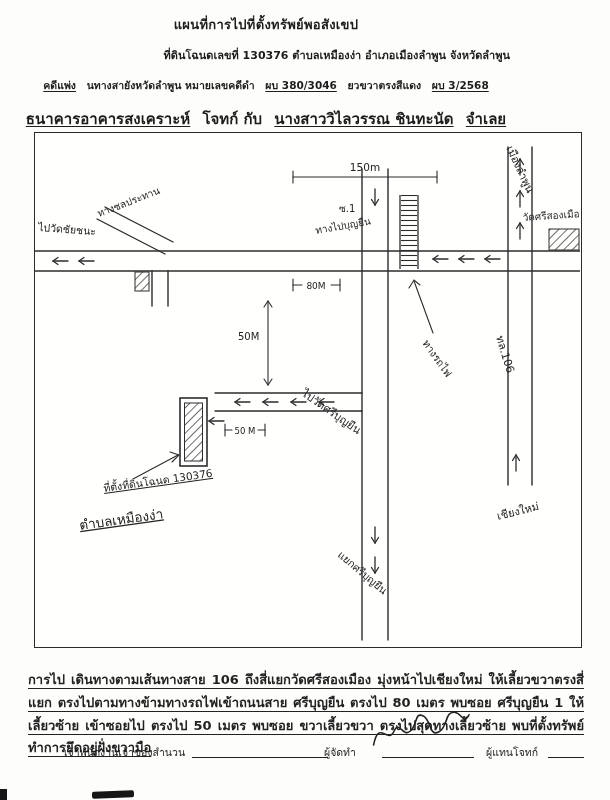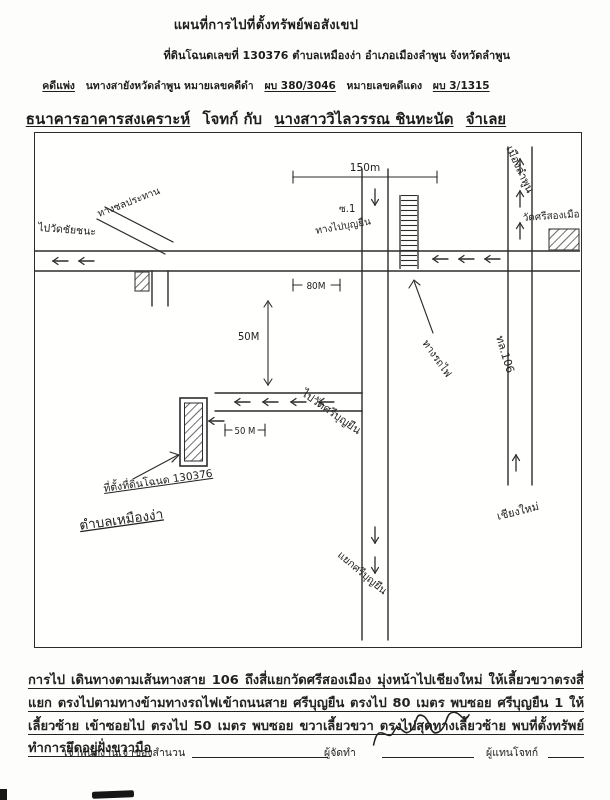--- a/index.html
+++ b/index.html
@@ -43,22 +43,22 @@
 </head>
 <body>
 
 <div class="hdr" id="title">แผนที่การไปที่ตั้งทรัพย์พอสังเขป</div>
 <div class="hdr" id="subtitle">ที่ดินโฉนดเลขที่ 130376 ตำบลเหมืองง่า อำเภอเมืองลำพูน จังหวัดลำพูน</div>
 
 <div class="hdr" id="caseline">
   <span class="u gap">คดีแพ่ง</span>
   <span class="gap">นทางสายังหวัดลำพูน  หมายเลขคดีดำ</span>
   <span class="u gap">ผบ 380/3046</span>
-  <span class="gap">หมายเลขคดีแดง</span>
-  <span class="u">ผบ 3/1315</span>
+  <span class="gap">ยวขวาตรงสีแดง</span>
+  <span class="u">ผบ 3/2568</span>
 </div>
 
 <div class="hdr" id="partyline">
   <span class="u gap">ธนาคารอาคารสงเคราะห์</span>
   <span class="gap">โจทก์  กับ</span>
   <span class="u gap">นางสาววิไลวรรณ ชินทะนัด</span>
   <span class="u">จำเลย</span>
 </div>
 
 <div class="map-box">

